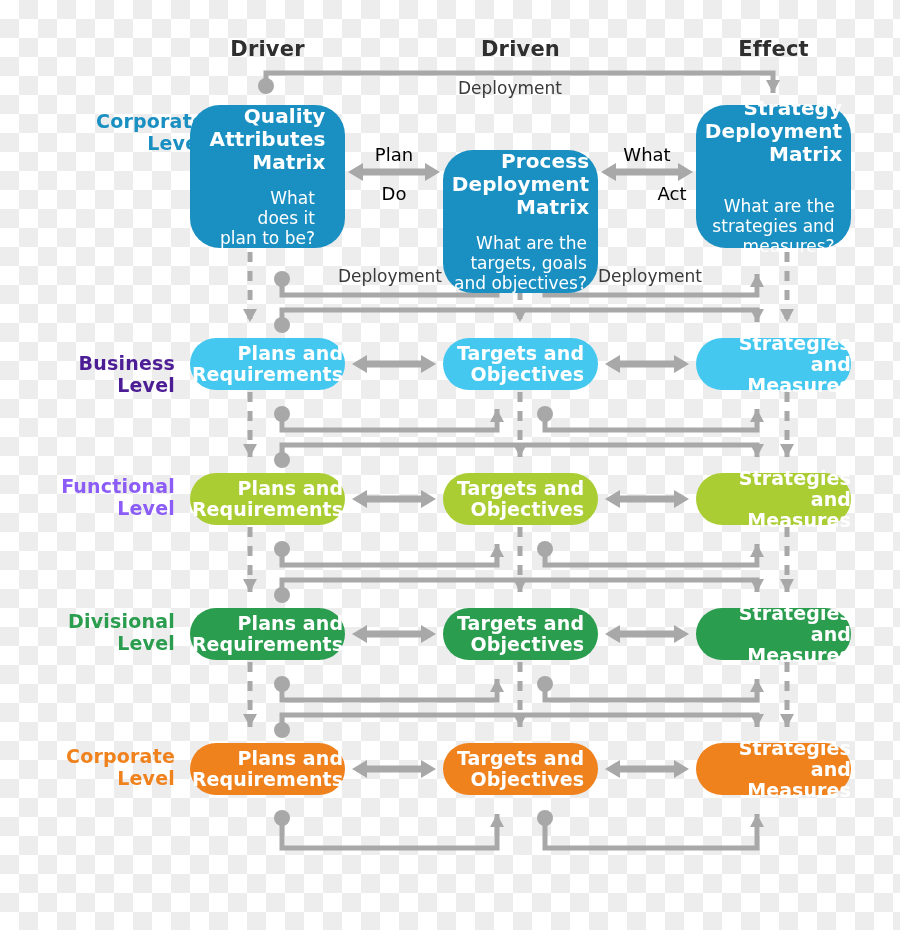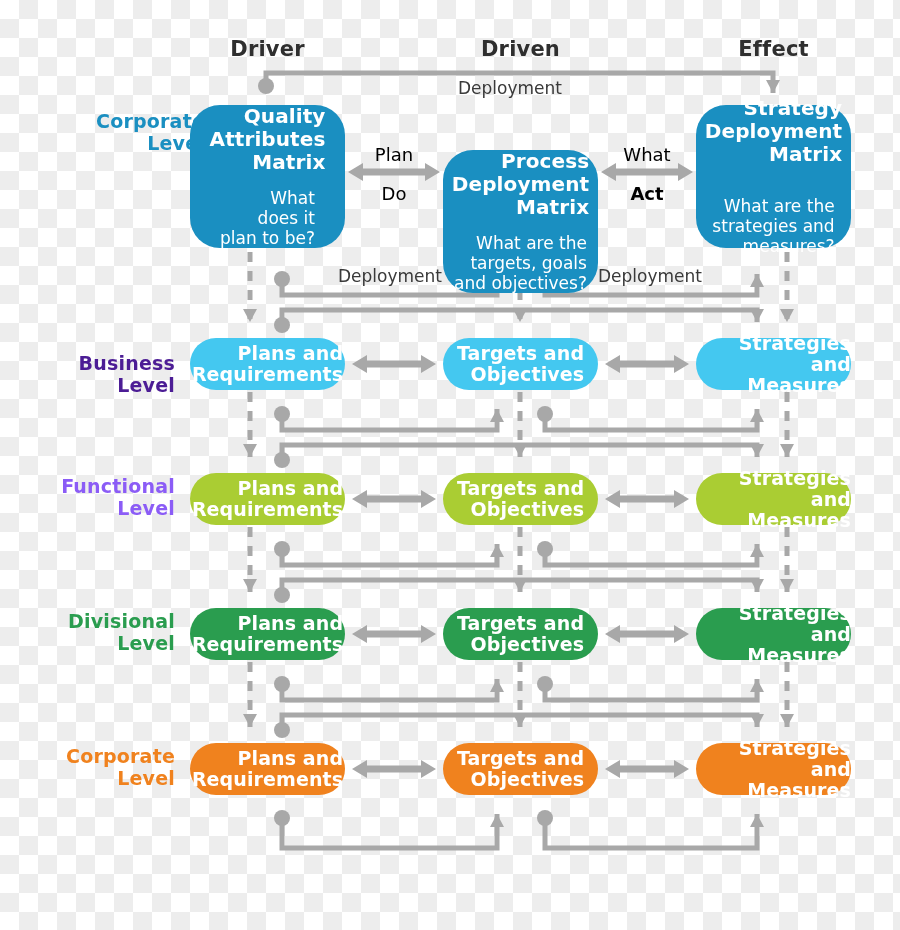--- a/index.html
+++ b/index.html
@@ -349,21 +349,21 @@
 
 <div class="edge-label pd-label" style="left:348px;top:144px;width:92px;">
   <span>Plan</span>
 </div>
 <div class="edge-label pd-label" style="left:348px;top:183px;width:92px;">
   <span>Do</span>
 </div>
 <div class="edge-label pd-label" style="left:601px;top:144px;width:92px;">
   <span>What</span>
 </div>
-<div class="edge-label pd-label" style="left:601px;top:183px;width:92px;font-weight:bold;">
+<div class="edge-label pd-label" style="left:626px;top:183px;width:92px;">
   <span>Act</span>
 </div>
 
 <div class="edge-label" style="left:410px;top:78px;width:200px;">
   <span>Deployment</span>
 </div>
 <div class="edge-label" style="left:290px;top:266px;width:200px;">
   <span>Deployment</span>
 </div>
 <div class="edge-label" style="left:550px;top:266px;width:200px;">

